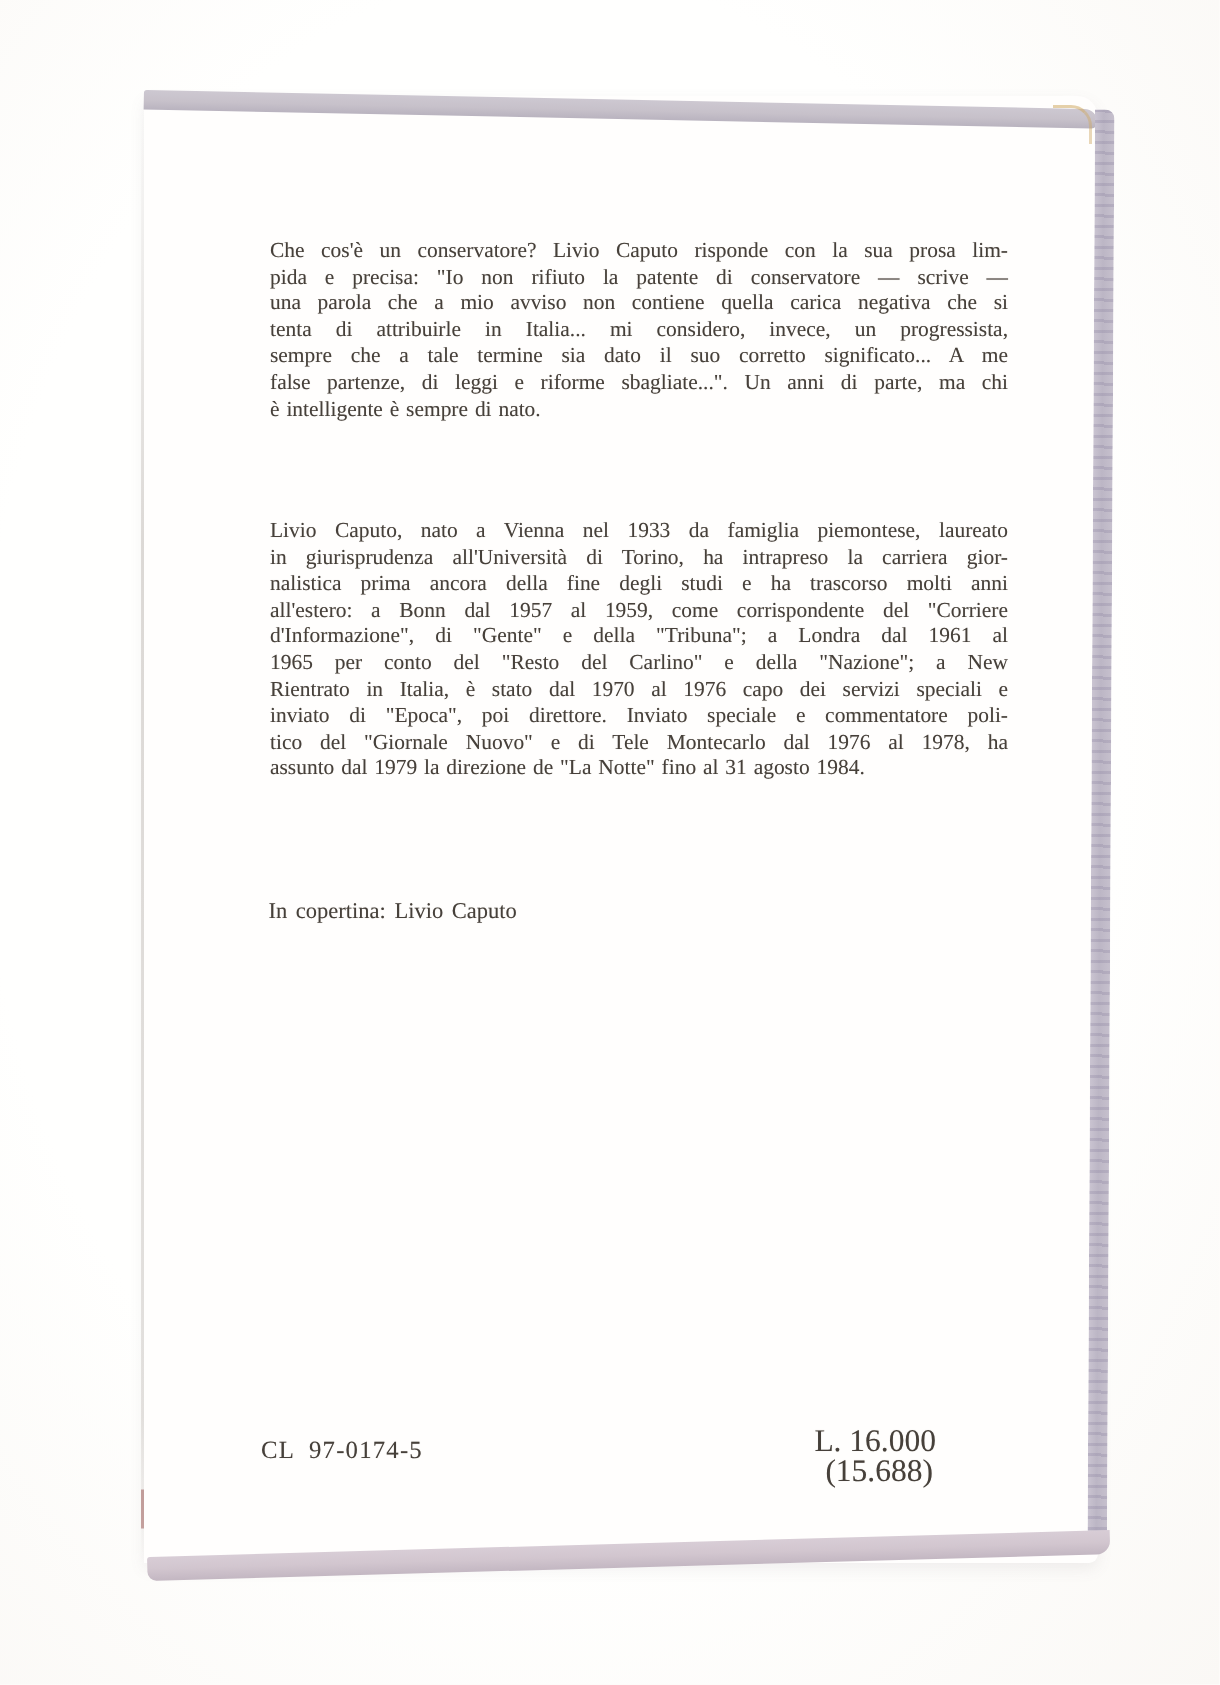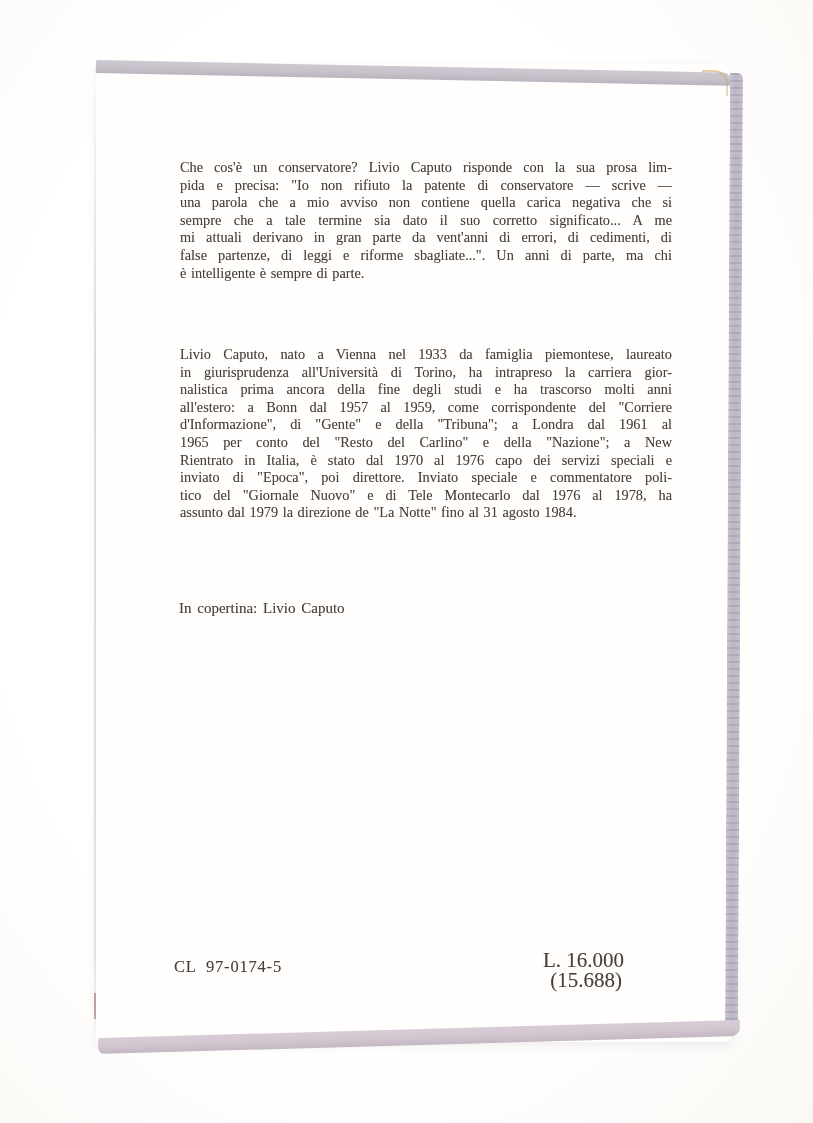--- a/index.html
+++ b/index.html
@@ -141,24 +141,24 @@
     <div class="edge-spine"></div>
     <div class="corner-accent"></div>
     <div class="edge-bottom"></div>
     <div class="edge-left-line"></div>
     <div class="edge-left-mark"></div>
 
     <div class="textcol blurb">
         <div class="tline">Che cos'è un conservatore? Livio Caputo risponde con la sua prosa lim-</div>
         <div class="tline">pida e precisa: "Io non rifiuto la patente di conservatore — scrive —</div>
         <div class="tline">una parola che a mio avviso non contiene quella carica negativa che si</div>
+        <div class="tline">tenta di attribuirle in Italia... mi considero, invece, un progressista,</div>
         <div class="tline">sempre che a tale termine sia dato il suo corretto significato... A me</div>
-        <div class="tline">mi attuali derivano in gran parte da vent'anni di errori, di cedimenti, di</div>
         <div class="tline">false partenze, di leggi e riforme sbagliate...". Un anni di parte, ma chi</div>
-        <div class="tline tline-last">è intelligente è sempre di parte.</div>
+        <div class="tline tline-last">è intelligente è sempre di nato.</div>
       </div>
 
     <div class="textcol bio">
         <div class="tline">Livio Caputo, nato a Vienna nel 1933 da famiglia piemontese, laureato</div>
         <div class="tline">in giurisprudenza all'Università di Torino, ha intrapreso la carriera gior-</div>
         <div class="tline">nalistica prima ancora della fine degli studi e ha trascorso molti anni</div>
         <div class="tline">all'estero: a Bonn dal 1957 al 1959, come corrispondente del "Corriere</div>
         <div class="tline">d'Informazione", di "Gente" e della "Tribuna"; a Londra dal 1961 al</div>
         <div class="tline">1965 per conto del "Resto del Carlino" e della "Nazione"; a New</div>
         <div class="tline">Rientrato in Italia, è stato dal 1970 al 1976 capo dei servizi speciali e</div>

